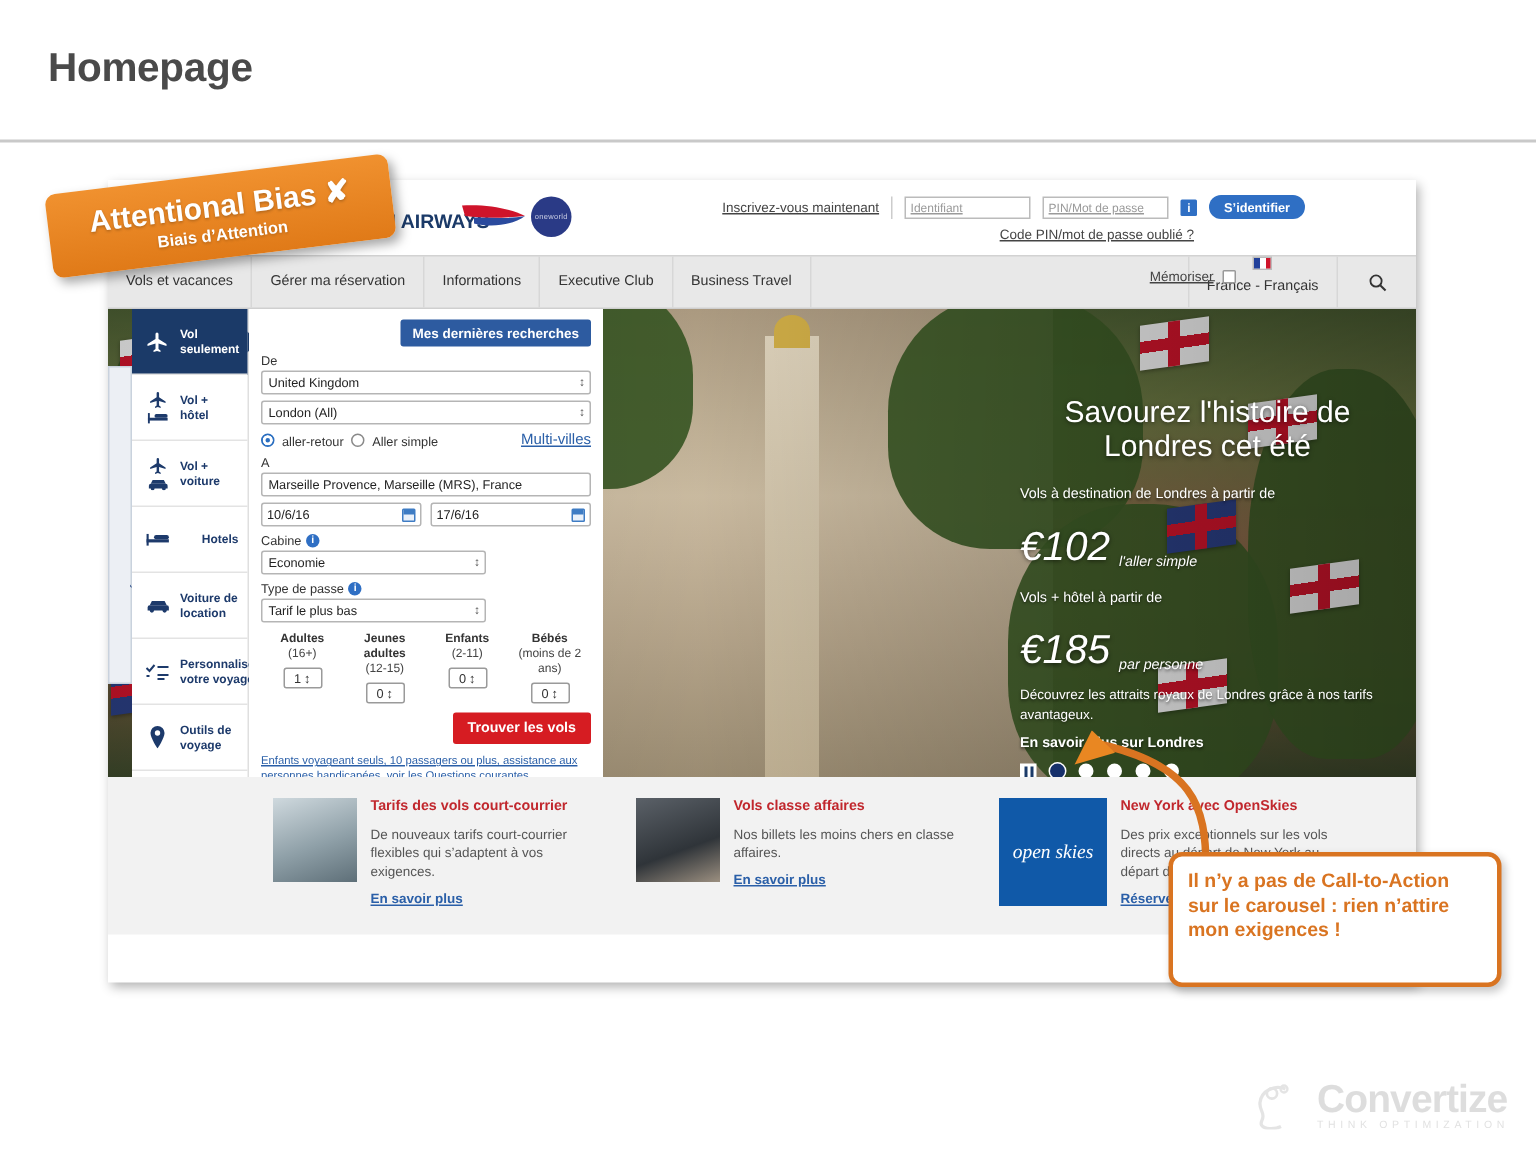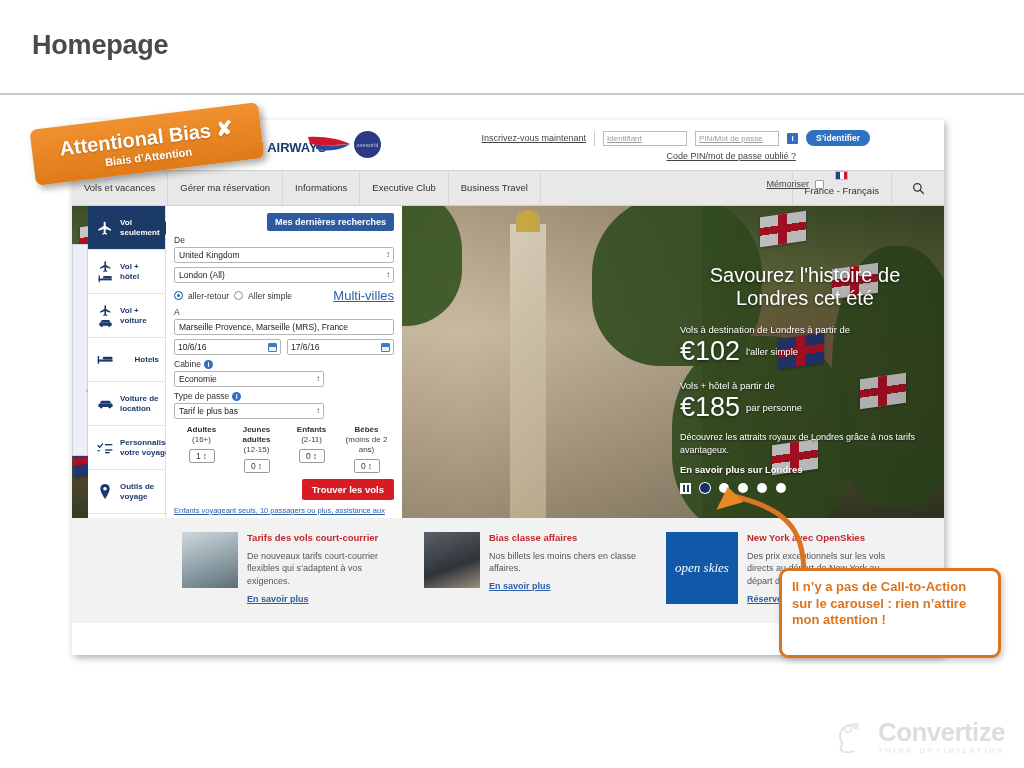--- a/index.html
+++ b/index.html
@@ -134,21 +134,21 @@
     width: 100%; height: 16px; border: 1px solid #b5b5b5; border-radius: 2px;
     background: #fff; font-size: 8.5px; color: #222; padding: 0 14px 0 4px;
     line-height: 14px; position: relative;
   }
   .f-sel:after {
     content: "\2195"; position: absolute; right: 3px; top: 0; font-size: 8px; color: #555;
   }
   .radio-row { display: flex; align-items: center; gap: 5px; margin: 5px 0 1px; font-size: 8.5px; color: #333; }
   .radio { width: 9px; height: 9px; border-radius: 50%; border: 1px solid #8a8a8a; background: #fff; }
   .radio.on { border-color: #2a6ec0; background: #2a6ec0; box-shadow: inset 0 0 0 2px #fff; }
-  .multi { margin-left: auto; font-size: 13px; color: #2a5fa8; text-decoration: underline; }
+  .multi { margin-left: auto; font-size: 10px; color: #2a5fa8; text-decoration: underline; }
   .dates { display: flex; gap: 6px; margin-top: 4px; }
   .date-box {
     flex: 1; height: 16px; border: 1px solid #b5b5b5; border-radius: 2px; background: #fff;
     font-size: 8.5px; color: #222; display: flex; align-items: center; padding: 0 3px;
   }
   .cal-ic { margin-left: auto; width: 9px; height: 9px; background:
       linear-gradient(#3e7cc4,#3e7cc4) 0 0/100% 3px no-repeat, #eaf1fa;
       border: 1px solid #3e7cc4; border-radius: 1px; }
   .info-dot {
     width: 9px; height: 9px; border-radius: 50%; background: #2f6fc4; color: #fff;
@@ -166,21 +166,21 @@
     display: block; margin: 6px 0 0 auto; background: #d61c22; color: #fff;
     font-size: 9.5px; font-weight: bold; border: none; border-radius: 2px; padding: 5px 10px;
   }
   .fineprint { margin-top: 6px; font-size: 7.5px; color: #2a5fa8; line-height: 1.35; text-decoration: underline; }
 
   
   .hero-copy { position: absolute; left: 608px; top: 58px; width: 250px; color: #fff; }
   .hero-h1 { font-size: 20px; line-height: 1.17; font-weight: normal;
              text-shadow: 0 1px 3px rgba(0,0,0,.55); text-align: center; }
   .hero-sub { margin-top: 13px; font-size: 9.5px; text-shadow: 0 1px 2px rgba(0,0,0,.6); }
-  .price-row { display: flex; align-items: center; gap: 6px; margin-top: 1px; }
+  .price-row { display: flex; align-items: flex-end; gap: 6px; margin-top: 14px; font-style: italic; }
   .price { font-size: 27px; font-weight: normal; text-shadow: 0 1px 3px rgba(0,0,0,.55); }
   .price-note { font-size: 9.5px; text-shadow: 0 1px 2px rgba(0,0,0,.6); }
   .hero-desc { margin-top: 8px; font-size: 9px; line-height: 1.45; text-shadow: 0 1px 2px rgba(0,0,0,.6); }
   .hero-link { margin-top: 7px; font-size: 9.5px; font-weight: bold; text-shadow: 0 1px 2px rgba(0,0,0,.6); }
   .carousel { display: flex; align-items: center; gap: 9px; margin-top: 8px; }
   .pause { width: 11px; height: 11px; background: #fff; display: flex; gap: 2px; align-items: center; justify-content: center; }
   .pause i { width: 2px; height: 7px; background: #1b3a68; display: block; }
   .dot { width: 10px; height: 10px; border-radius: 50%; background: #fff; }
   .dot.on { background: #16306b; box-shadow: 0 0 0 1px #fff; }
 
@@ -514,21 +514,21 @@
         <div class="promo-thumb p1"></div>
         <div>
           <div class="promo-h">Tarifs des vols court-courrier</div>
           <div class="promo-t">De nouveaux tarifs court-courrier flexibles qui s’adaptent à vos exigences.</div>
           <div class="promo-l">En savoir plus</div>
         </div>
       </div>
       <div class="promo">
         <div class="promo-thumb p2"></div>
         <div>
-          <div class="promo-h">Bias classe affaires</div>
+          <div class="promo-h">Vols classe affaires</div>
           <div class="promo-t">Nos billets les moins chers en classe affaires.</div>
           <div class="promo-l">En savoir plus</div>
         </div>
       </div>
       <div class="promo">
         <div class="p3">
           <span>open skies</span>
         </div>
         <div>
           <div class="promo-h">New York avec OpenSkies</div>
@@ -543,21 +543,21 @@
     <div class="badge-1">Attentional Bias ✘</div>
     <div class="badge-2">Biais d’Attention</div>
   </div>
 
   <svg class="pointer" viewBox="0 0 110 95">
     <path d="M104 92 C104 50 96 22 28 8" stroke="#d97421" stroke-width="5" fill="none"></path>
     <path d="M30 0 L42 18 L14 20 Z" fill="#e98722" transform="rotate(-12 28 10)"></path>
   </svg>
 
   <div class="callout">
-    <p>Il n’y a pas de Call-to-Action sur le carousel : rien n’attire mon attention !</p>
+    <p>Il n’y a pas de Call-to-Action sur le carousel : rien n’attire mon exigences !</p>
   </div>
 
   <div class="cvz">
     <svg width="36" height="32" viewBox="0 0 36 32">
       <path d="M22 5c-7-3-16 1-17 9-0.5 4 2 6 2 9 0 3-2 4-1 6 1.5 3 9 3 13 1" fill="none" stroke="#cfcfcf" stroke-width="2.2"></path>
       <circle cx="13" cy="8" r="3.4" fill="none" stroke="#cfcfcf" stroke-width="1.8"></circle>
       <circle cx="21" cy="5" r="2.3" fill="none" stroke="#cfcfcf" stroke-width="1.6"></circle>
     </svg>
     <div class="cvz-wrap">
       <div class="cvz-name">Convertize</div>

